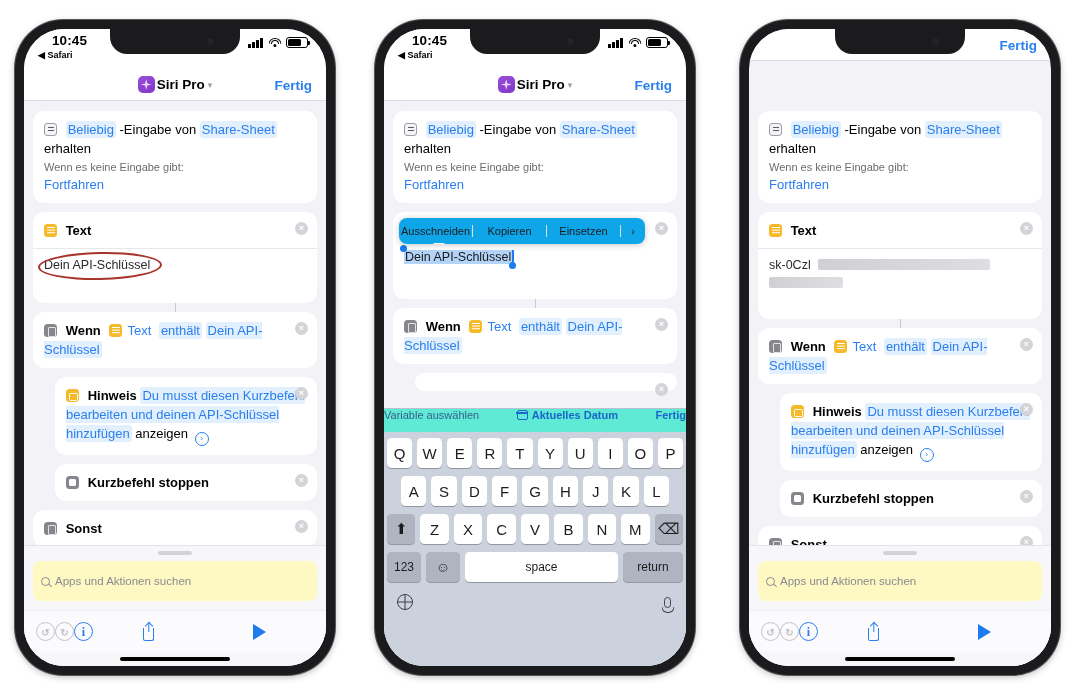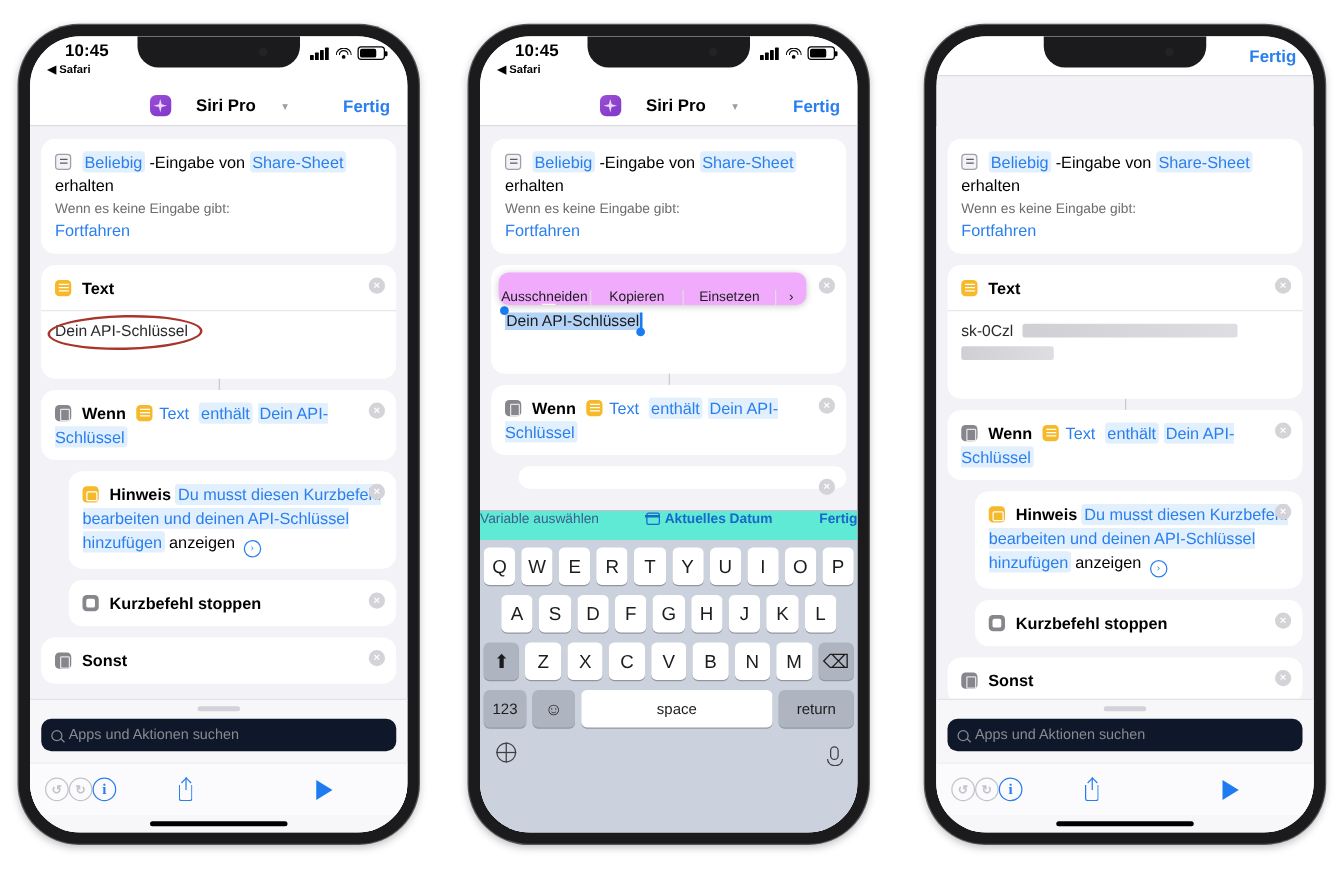--- a/index.html
+++ b/index.html
@@ -84,21 +84,21 @@
   .batt::after{content:"";position:absolute;right:-3px;top:3px;width:1.7px;height:4px;background:#000;border-radius:0 1px 1px 0;}
   .batt i{position:absolute;left:1.3px;top:1.3px;bottom:1.3px;width:13px;background:#000;border-radius:1.5px;display:block;}
 
   
   .navbar {
     position: relative; height: 32px; background:#ffffff;
     border-bottom: 1px solid #dcdce0;
     display:flex; align-items:center; justify-content:center;
     z-index: 30;
   }
-  .nav-title { display:flex; align-items:center; gap:20px;justify-content:flex-end; }
+  .nav-title { display:flex; align-items:center; gap:2px;justify-content:flex-end; }
   .siri-icon {
     width:17px;height:17px;border-radius:5px;
     background: linear-gradient(150deg,#9a4fd6,#8137c9);
     position:relative; flex:none;
   }
   .siri-icon::after{
     content:"";position:absolute;left:50%;top:50%;
     transform:translate(-50%,-50%) ;
     width:11px;height:11px;
     background:#e9d6fa;
@@ -189,22 +189,22 @@
   }
 
   
   .sheet-bottom {
     position:absolute; left:0; right:0; bottom:0;
     background:#f7f7fa;
     border-top:1px solid #e2e2e7;
   }
   .grabber { width:34px;height:4px;border-radius:2px;background:#d2d2d8;margin:5px auto 6px auto;}
   .searchbar {
-    margin:0 9px 9px 9px; height:26px; border-radius:8px;
-    background:#0f172a; display:flex; align-items:center; gap:5px;
+    margin:0 9px 9px 9px; height:40px; border-radius:8px;
+    background:#fef9c3; display:flex; align-items:center; gap:5px;
     padding:0 8px; font-size:11.5px; color:#8a8a8f;
   }
   .mag { width:9px;height:9px;border:1.3px solid #8a8a8f;border-radius:50%;position:relative;flex:none;}
   .mag::after{content:"";position:absolute;right:-3.4px;bottom:-2.2px;width:4.4px;height:1.3px;background:#8a8a8f;transform:rotate(45deg);}
   .toolbar {
     height:42px; background:#fbfbfd; display:flex; align-items:center;
     justify-content:space-around; padding:0 12px;
     border-top:1px solid #eeeef1;
   }
   .circ-ic { width:19px;height:19px;border-radius:50%;border:1.3px solid #c3c3c9; position:relative;}
@@ -228,23 +228,23 @@
     margin:0 auto;
   }
   .homebar {
     position:absolute;bottom:5px;left:50%;transform:translateX(-50%);
     width:110px;height:4px;border-radius:2px;background:#000;
   }
 
   
   .editmenu {
     position:absolute; left:6px; top:6px; right:32px;
-    background:#f0abfc; border-radius:8px;
+    background:#0ea5e9; border-radius:8px;
     box-shadow:0 1px 6px rgba(0,0,0,.22);
-    display:flex; align-items:flex-end; height:26px;
+    display:flex; align-items:center; height:26px;
     z-index:20; overflow:hidden;
   }
   .editmenu .mi {
     flex:1; display:flex;align-items:center;justify-content:center;
     font-size:11px; color:#1c1c1e;
     border-right:1px solid #dedede;
   }
   .editmenu .mi:last-child { flex:0 0 24px; border-right:none; font-size:11px; color:#1c1c1e;}
   .editmenu::after{
     content:""; position:absolute; left:34px; bottom:-5px;

